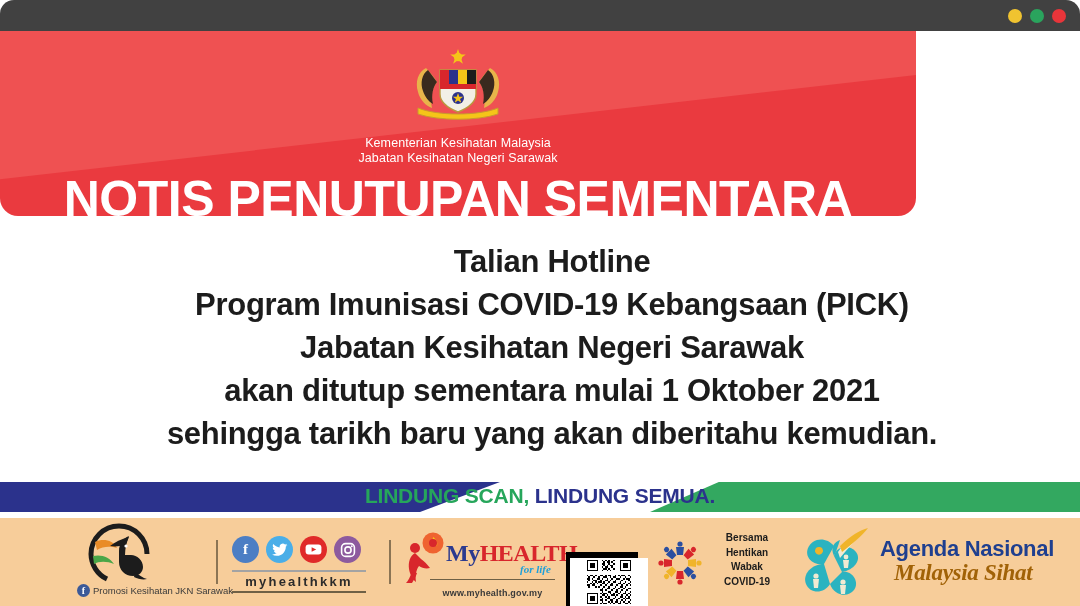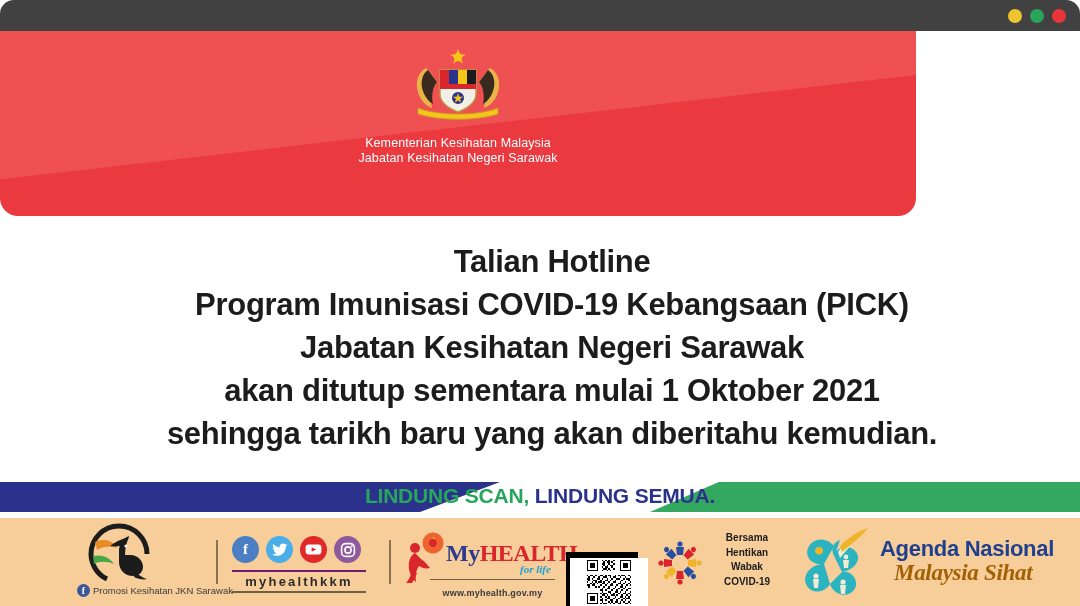--- a/index.html
+++ b/index.html
@@ -126,21 +126,21 @@
     width:27px; height:27px; border-radius:50%;
     display:flex; align-items:center; justify-content:center;
     color:#ffffff; font-weight:700; font-size:15px;
   }
   .soc-fb{ background:#4c7ec4; font-family:"Liberation Serif", serif; }
   .soc-tw{ background:#4aaee8; }
   .soc-yt{ background:#e02a29; }
   .soc-ig{ background:#8d5a9e; }
   #social-handle{
     margin-top:7px; font-size:13px; font-weight:700; color:#2b2b2b;
-    letter-spacing:2.2px; border-top:2px solid #701a75; border-bottom:2px solid #6f6045;
+    letter-spacing:2.2px; border-top:2px solid #a3a3a3; border-bottom:2px solid #6f6045;
     padding:2px 0 2px 0; text-align:center; width:134px;
   }
 
   
   #myhealth-group{ position:absolute; left:400px; top:532px; width:160px; height:66px; }
   #myhealth-wordmark{
     position:absolute; left:46px; top:8px;
     font-family:"Liberation Serif", serif; font-weight:700; font-size:24px;
     letter-spacing:-0.5px; white-space:nowrap;
   }
@@ -221,20 +221,21 @@
         <path d="M60 47 L61.3 50.7 L65.2 50.7 L62 53.1 L63.3 56.8 L60 54.4 L56.7 56.8 L58 53.1 L54.8 50.7 L58.7 50.7 Z" fill="#f5c518"></path>
 
         <path d="M20 62 C40 70 80 70 100 62 L100 68 C80 75 40 75 20 68 Z" fill="#f5c518" stroke="#c99a2e" stroke-width="1"></path>
       </svg>
 
       <div id="ministry-lines">
         <div>Kementerian Kesihatan Malaysia</div>
         <div>Jabatan Kesihatan Negeri Sarawak</div>
       </div>
 
+      <div id="poster-title">NOTIS PENUTUPAN SEMENTARA</div>
     </div>
   </div>
 
   <div id="message-block">
     <div class="msg-line">Talian Hotline</div>
     <div class="msg-line">Program Imunisasi COVID-19 Kebangsaan (PICK)</div>
     <div class="msg-line">Jabatan Kesihatan Negeri Sarawak</div>
     <div class="msg-line">akan ditutup sementara mulai  1 Oktober 2021</div>
     <div class="msg-line">sehingga tarikh baru yang akan diberitahu kemudian.</div>
   </div>

